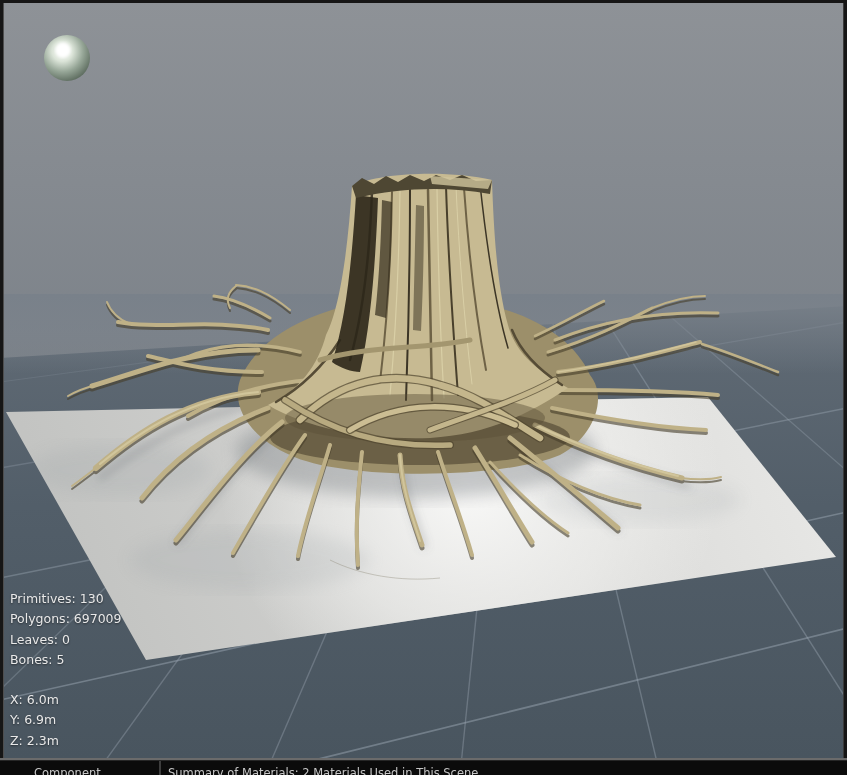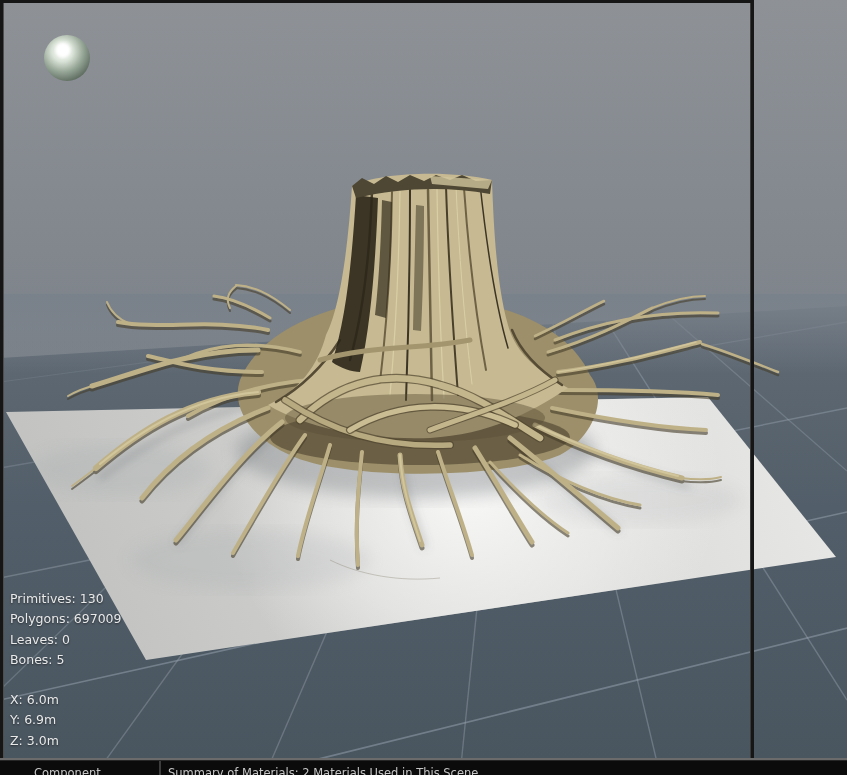--- a/index.html
+++ b/index.html
@@ -1,19 +1,19 @@
 <!DOCTYPE html>
 <html><head>
 <meta charset="utf-8">
 <style>
   * { margin:0; padding:0; box-sizing:border-box; }
   html,body { background:#000; }
   body { font-family:"DejaVu Sans","Liberation Sans",sans-serif; }
   .screen { position:relative; width:847px; height:775px; background:#0b0b0b; overflow:hidden; }
-  .viewport { position:absolute; left:0; top:0; width:754px; height:758px; }
+  .viewport { position:absolute; left:0; top:0; width:847px; height:758px; }
   .viewport svg { position:absolute; left:0; top:0; display:block; }
   .frame-left  { position:absolute; left:0; top:0; bottom:0; width:4px; background:#161616; border-right:1px solid #4e4e4e; z-index:6; }
   .frame-right { position:absolute; right:0; top:0; bottom:0; width:4px; background:#161616; border-left:1px solid #3a3a3a; z-index:6; }
   .frame-top   { position:absolute; left:0; right:0; top:0; height:3px; background:#161616; z-index:6; }
   .stats { position:absolute; left:10px; color:#e9e9e9; font-size:12.5px; line-height:20.4px;
            text-shadow:0 1px 2px rgba(0,0,0,0.5); z-index:5; }
   .stats-main   { top:589px; }
   .stats-coords { top:690px; }
   .divider-line { position:absolute; left:0; right:0; bottom:14px; height:3px; background:#6b6b6b;
                   box-shadow:0 -1px 0 #262626 inset; z-index:7; }
@@ -220,21 +220,21 @@
 
     <div class="stats stats-main">
       <div>Primitives: 130</div>
       <div>Polygons: 697009</div>
       <div>Leaves: 0</div>
       <div>Bones: 5</div>
     </div>
     <div class="stats stats-coords">
       <div>X: 6.0m</div>
       <div>Y: 6.9m</div>
-      <div>Z: 3.0m</div>
+      <div>Z: 2.3m</div>
     </div>
 
     <div class="frame-left"></div>
     <div class="frame-right"></div>
     <div class="frame-top"></div>
   </div>
 
   <div class="divider-line"></div>
 
   <div class="statusbar">

